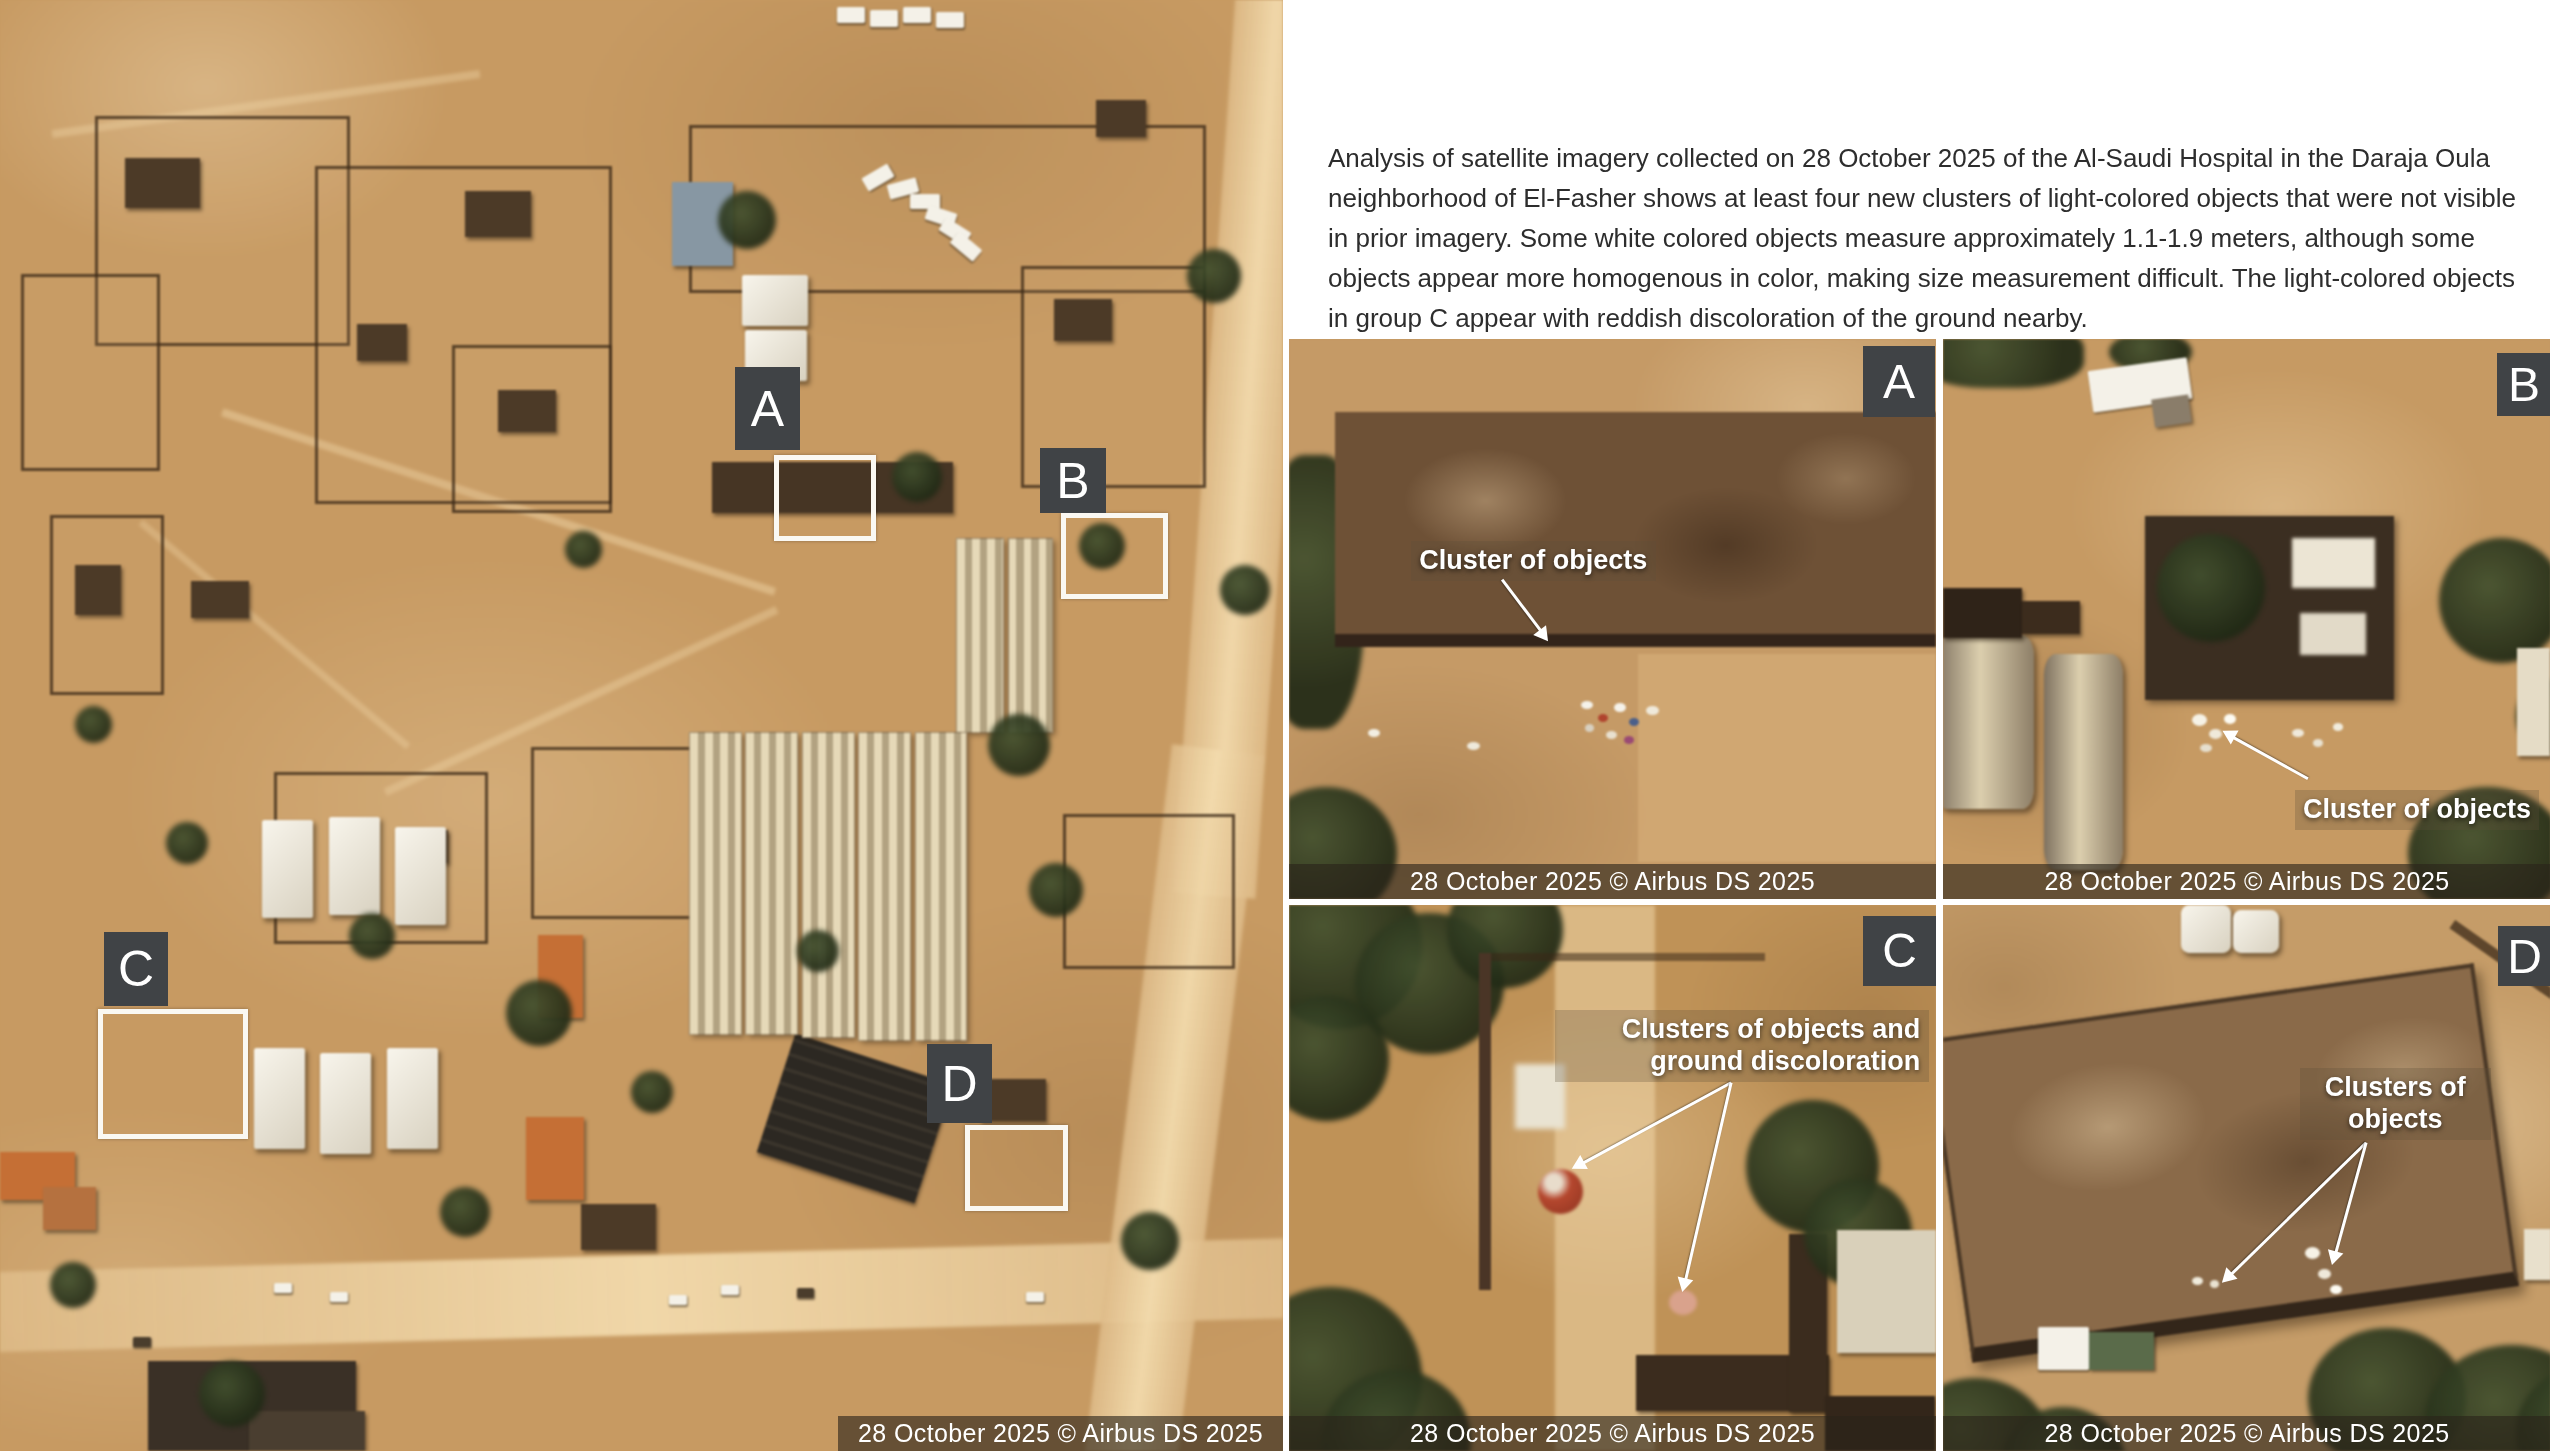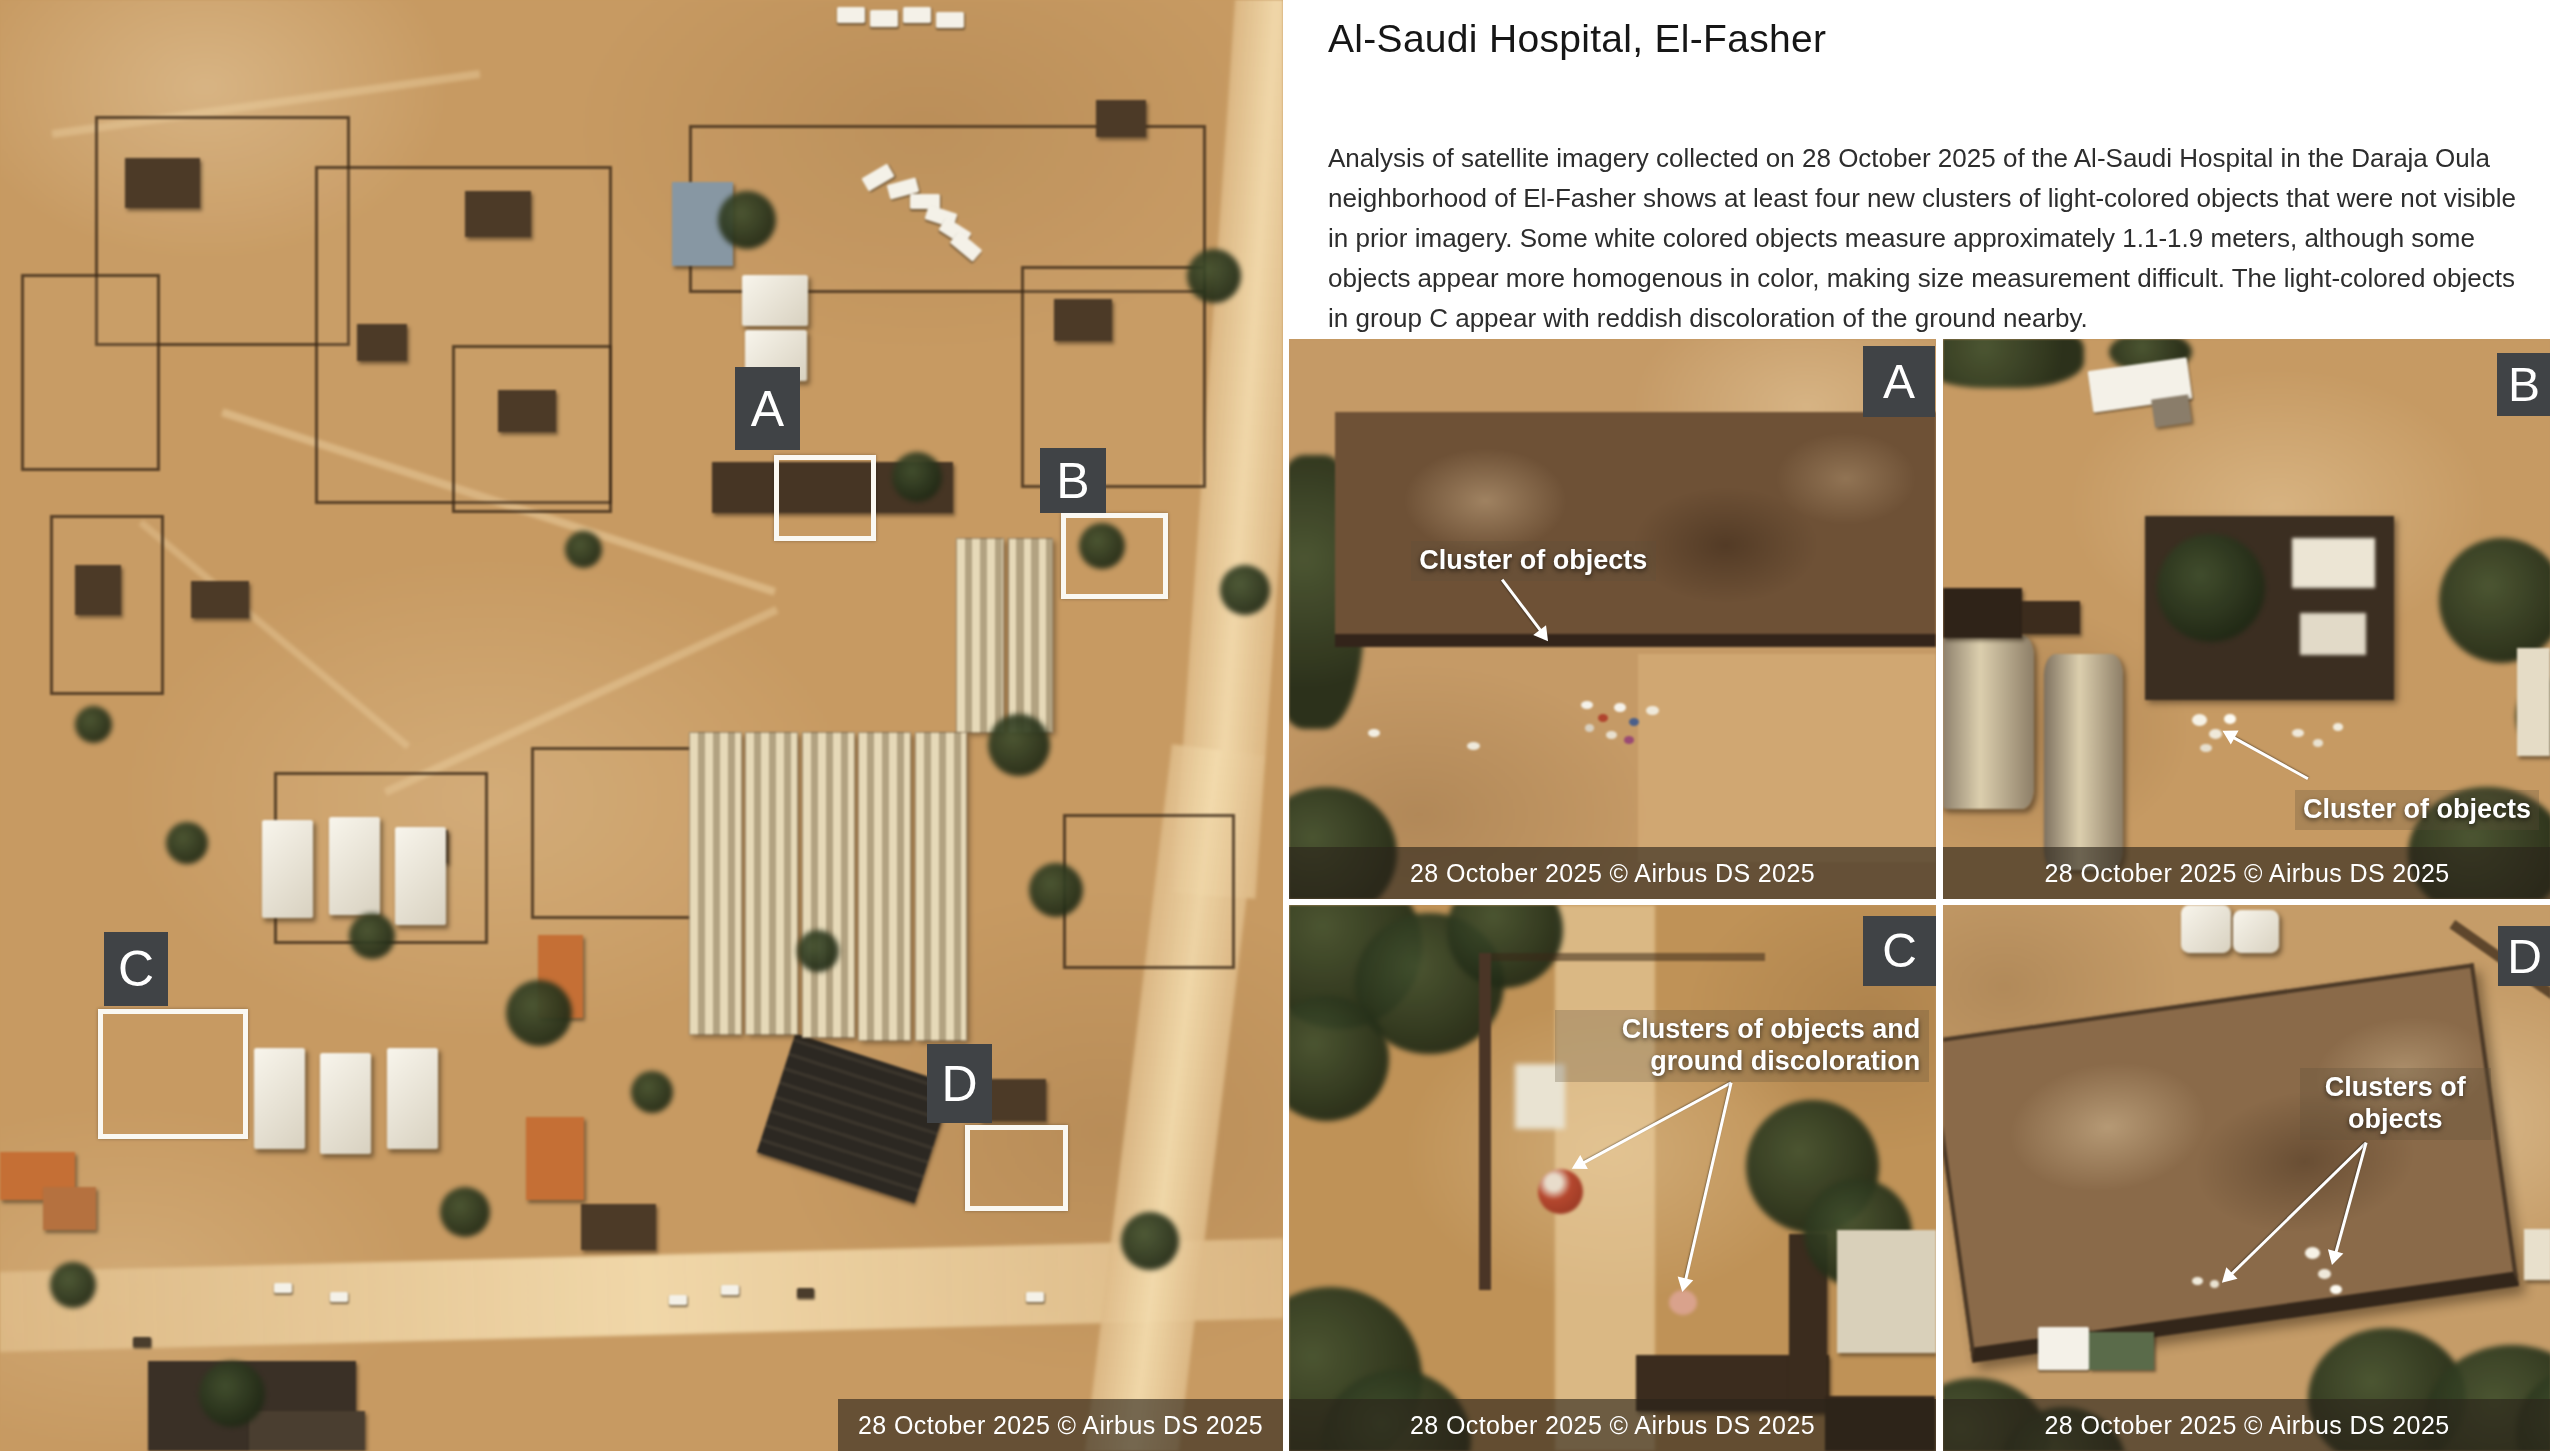--- a/index.html
+++ b/index.html
@@ -15,21 +15,21 @@
         box-shadow:2.5px 3.3px 4.2px rgba(50,35,18,.5);border-radius:2.5px;}
   .veh{position:absolute;background:#f4f1e8;border-radius:1.7px;box-shadow:0.8px 1.7px 1.7px rgba(40,30,15,.55);}
   .stripes{position:absolute;background:repeating-linear-gradient(90deg,#e6d9b8 0 7.5px,#b2a281 7.5px 15px);
         border:1.7px solid rgba(70,50,30,.45);box-shadow:2.5px 3.3px 5px rgba(50,35,18,.45);}
   .road{position:absolute;background:linear-gradient(90deg,rgba(222,187,136,.85),rgba(242,218,172,.95),rgba(222,187,136,.85));
         filter:blur(1.7px);}
   .trail{position:absolute;background:rgba(240,214,168,.8);filter:blur(1.7px);}
   .letterbox{position:absolute;background:#404346;color:#ffffff;display:flex;align-items:center;
         justify-content:center;font-weight:400;z-index:6;}
   .obox{position:absolute;border:5px solid #faf8f2;box-shadow:0 0 3.3px rgba(0,0,0,.3);z-index:5;}
-  .attr{position:absolute;bottom:0;height:52px;background:rgba(42,35,26,.62);color:#fff;
+  .attr{position:absolute;bottom:0;height:35px;background:rgba(42,35,26,.62);color:#fff;
         display:flex;align-items:center;justify-content:center;font-size:25px;letter-spacing:0.4px;z-index:7;}
   .ann{position:absolute;color:#fff;font-weight:700;font-size:27px;line-height:1.18;text-align:center;
         text-shadow:0 1.7px 5.8px rgba(0,0,0,.6);background:rgba(95,80,58,.28);padding:4.2px 8.3px;z-index:6;}
   .arrow{position:absolute;height:3.3px;background:#fff;transform-origin:0 50%;z-index:6;
         box-shadow:0 0.8px 1.7px rgba(0,0,0,.4);}
   .arrow::after{content:"";position:absolute;right:-11.6px;top:50%;transform:translateY(-50%);
         border-left:14px solid #fff;border-top:8.3px solid transparent;border-bottom:8.3px solid transparent;}
   .dot{position:absolute;border-radius:50%;}
   
   #main-map{position:absolute;left:0;top:0;width:1283px;height:1451px;background:#c79a62;overflow:hidden;}
@@ -169,21 +169,20 @@
       <div class="letterbox" style="left:104px;top:932px;width:64px;height:74px;">C</div>
       <div class="obox" style="left:98px;top:1009px;width:140px;height:120px;"></div>
       <div class="letterbox" style="left:927px;top:1044px;width:65px;height:79px;">D</div>
       <div class="obox" style="left:965px;top:1125px;width:93px;height:76px;"></div>
     </div>
 
     <div class="attr" style="left:auto;right:0;width:445px;">28 October 2025 © Airbus DS 2025</div>
   </div>
 
   <div id="header">
-    <div id="title">Al-Saudi Hospital, El-Fasher</div>
     <div id="bodytext">Analysis of satellite imagery collected on 28 October 2025 of the Al-Saudi Hospital in the Daraja Oula neighborhood of El-Fasher shows at least four new clusters of light-colored objects that were not visible in prior imagery. Some white colored objects measure approximately 1.1-1.9 meters, although some objects appear more homogenous in color, making size measurement difficult. The light-colored objects in group C appear with reddish discoloration of the ground nearby.</div>
   </div>
 
   <div class="panel" style="left:1289px;top:339px;width:647px;height:560px;">
     <div class="scene">
       <div style="position:absolute;inset:0;background:
         radial-gradient(ellipse 249px 166px at 80% 12%,rgba(255,238,200,.3),transparent 70%),
         radial-gradient(ellipse 332px 216px at 20% 85%,rgba(100,66,34,.2),transparent 70%),#c59a66;"></div>
       <div class="tree" style="left:-25px;top:116px;width:100px;height:274px;border-radius:40%;"></div>
       <div class="tree" style="left:-33px;top:448px;width:141px;height:133px;"></div>

